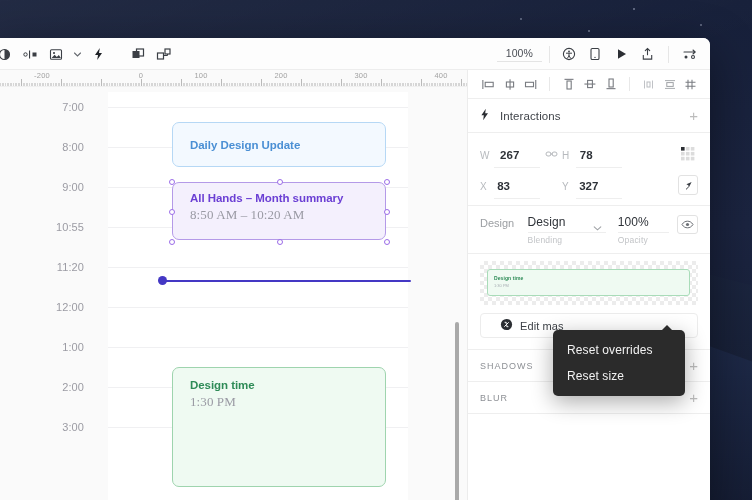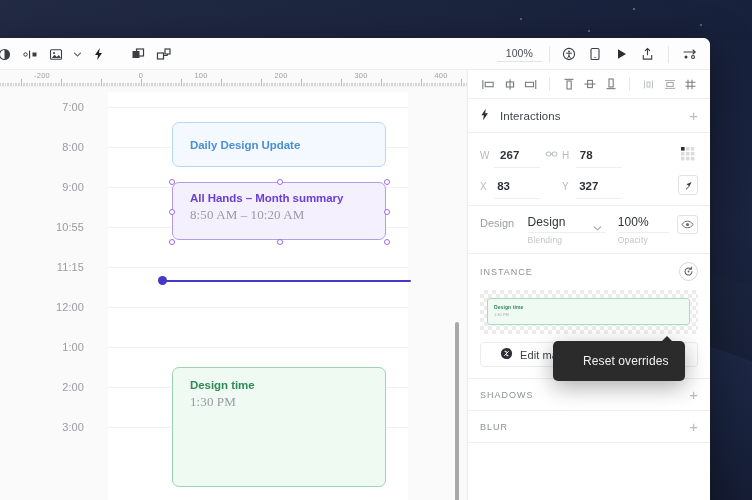--- a/index.html
+++ b/index.html
@@ -259,24 +259,24 @@
   }
   #edit-master-label { font-size: 11px; color: #3d4147; letter-spacing: .1px; }
   #reset-icon-btn {
     width: 19px; height: 19px; border-radius: 50%; border: 1px solid #d8d8d8;
     display: flex; align-items: center; justify-content: center;
     cursor: pointer; color: #5a5e64;
   }
 
   
   #context-menu {
-    position: absolute; left: 85px; top: 271px; width: 132px;
+    position: absolute; left: 85px; top: 260px; width: 132px;
     background: #2b2b2b; border-radius: 5px;
     box-shadow: 0 6px 22px rgba(0,0,0,.33);
-    padding: 7px 16px; z-index: 40;
+    padding: 7px 0; z-index: 40;
   }
   #context-menu::before {
     content: ""; position: absolute; right: 12px; top: -5px;
     border-left: 6px solid transparent; border-right: 6px solid transparent;
     border-bottom: 6px solid #2b2b2b;
   }
   .ctx-item {
     padding: 6px 14px; font-size: 12px; color: #f2f2f2;
     cursor: pointer; letter-spacing: .1px; white-space: nowrap;
   }
@@ -706,21 +706,21 @@
               </div>
               <div class="hour-row" style="top: 95px;">
                 <div class="hour-label">9:00</div>
                 <div class="hour-line"></div>
               </div>
               <div class="hour-row" style="top: 135px;">
                 <div class="hour-label">10:55</div>
                 <div class="hour-line"></div>
               </div>
               <div class="hour-row" style="top: 175px;">
-                <div class="hour-label">11:15</div>
+                <div class="hour-label">11:20</div>
                 <div class="hour-line"></div>
               </div>
               <div class="hour-row" style="top: 215px;">
                 <div class="hour-label">12:00</div>
                 <div class="hour-line"></div>
               </div>
               <div class="hour-row" style="top: 255px;">
                 <div class="hour-label">1:00</div>
                 <div class="hour-line"></div>
               </div>
@@ -912,30 +912,20 @@
           <div class="lay-sub">Opacity</div>
         </div>
         <div id="eye-btn">
           <svg width="13" height="9" viewBox="0 0 13 9">
               <path d="M1 4.5C2.6 2 4.4 1.2 6.5 1.2S10.4 2 12 4.5c-1.6 2.5-3.4 3.3-5.5 3.3S2.6 7 1 4.5z" fill="none" stroke="#6c7076" stroke-width="1"></path>
               <circle cx="6.5" cy="4.5" r="1.6" fill="#6c7076"></circle>
             </svg>
         </div>
       </div>
 
-      <div class="sec-row" style="border-bottom:none;height:29px;padding-top:6px;">
-        <span class="sec-title">INSTANCE</span>
-        <span id="reset-icon-btn">
-          <svg width="11" height="11" viewBox="0 0 11 11">
-              <path d="M9 5.5a3.5 3.5 0 11-1.1-2.5" fill="none" stroke="#5a5e64" stroke-width="1.05" stroke-linecap="round"></path>
-              <path d="M8.4 1.1v2.1H6.3" fill="none" stroke="#5a5e64" stroke-width="1.05" stroke-linecap="round"></path>
-              <circle cx="5.5" cy="5.5" r=".9" fill="#5a5e64"></circle>
-            </svg>
-        </span>
-      </div>
 
       <div id="instance-body">
         <div id="instance-thumb">
           <div id="thumb-card">
             <div id="thumb-title">Design time</div>
             <div id="thumb-time">1:30 PM</div>
           </div>
         </div>
         <div id="edit-master-btn">
           <span>
@@ -953,17 +943,18 @@
         <span class="sec-plus">+</span>
       </div>
 
       <div class="sec-row" style="height:32px;">
         <span class="sec-title">BLUR</span>
         <span class="sec-plus">+</span>
       </div>
 
       <div id="context-menu">
         <div class="ctx-item">Reset overrides</div>
+        <div class="ctx-item">Reset size</div>
       </div>
 
     </div>
   </div>
 </div>
 
 </body></html>

